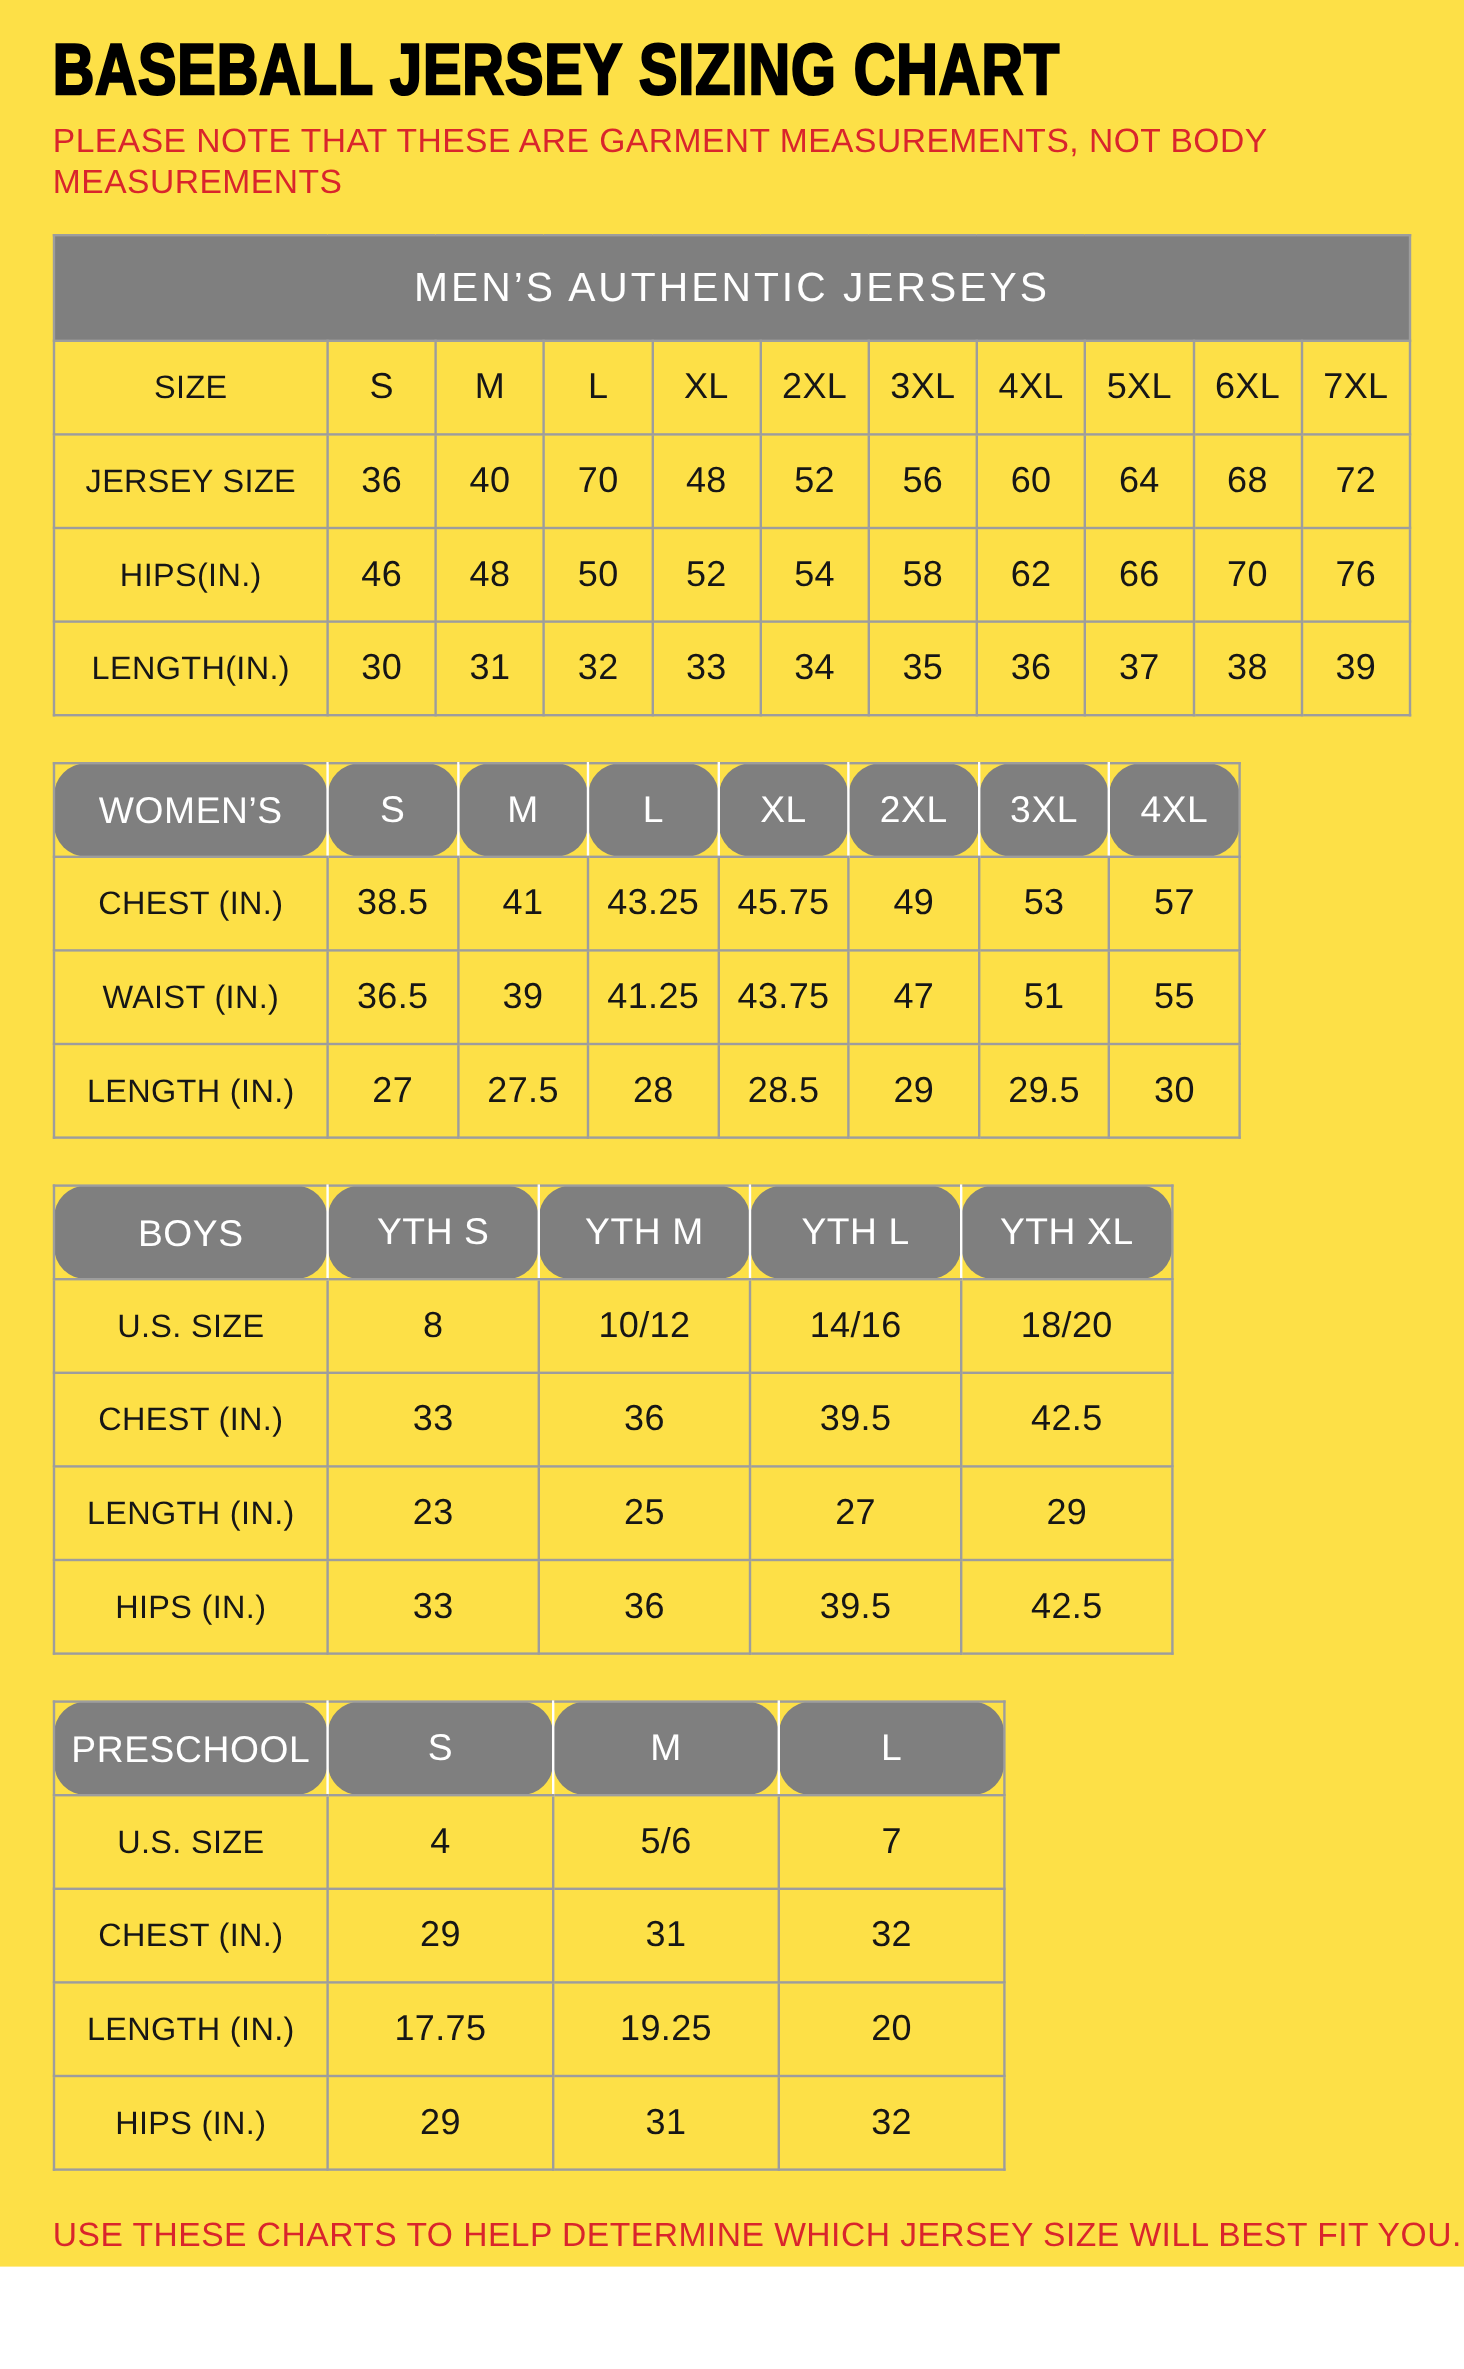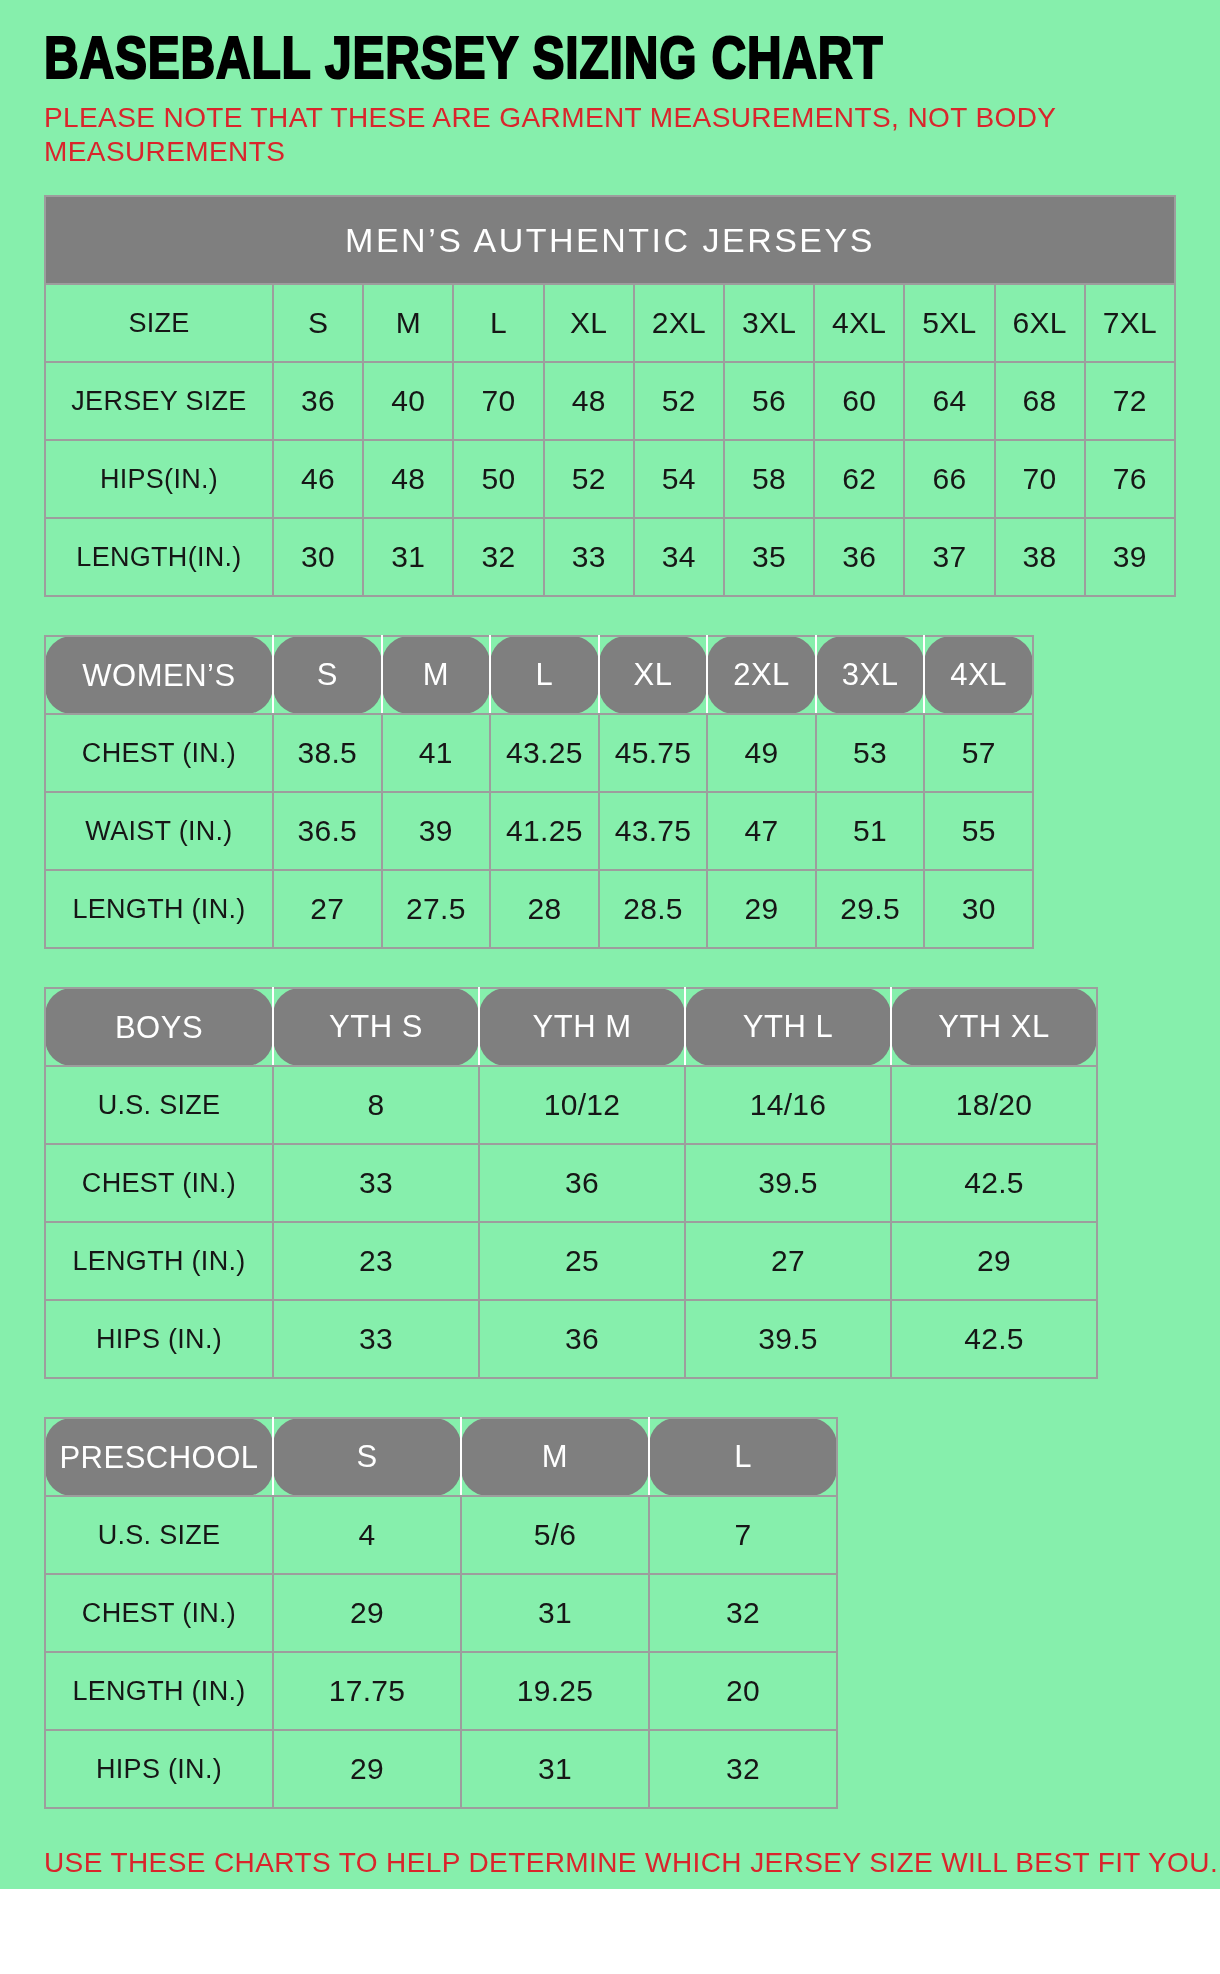--- a/index.html
+++ b/index.html
@@ -6,21 +6,21 @@
     margin: 0;
     padding: 0;
     background: #ffffff;
     font-family: "Liberation Sans", "DejaVu Sans", sans-serif;
     color: #161616;
   }
   .page {
     width: 1220px;
     box-sizing: border-box;
     padding: 22px 44px 10px 44px;
-    background: #86efac;
+    background: #fde047;
   }
   .title {
     margin: 4px 0 12px 0;
     line-height: 1.05;
     white-space: nowrap;
   }
   .title-inner {
     display: inline-block;
     transform: scaleX(0.80);
     transform-origin: 0 50%;
@@ -39,21 +39,21 @@
     margin: 0 0 26px 0;
     font-weight: 500;
   }
   table.tbl {
     border-collapse: collapse;
     table-layout: fixed;
     margin: 0 0 38px 0;
   }
   .tbl-mens      { width: 1132px; }
   .tbl-womens    { width: 990px; }
-  .tbl-boys      { width: 1054px; }
+  .tbl-boys      { width: 934px; }
   .tbl-preschool { width: 794px; }
   .col-label { width: 228px; }
   th, td {
     border: 2px solid var(--grid-line, #9d9d9d);
     text-align: center;
     vertical-align: middle;
     height: 78px;
     padding: 2px 4px;
     box-sizing: border-box;
     font-weight: normal;

